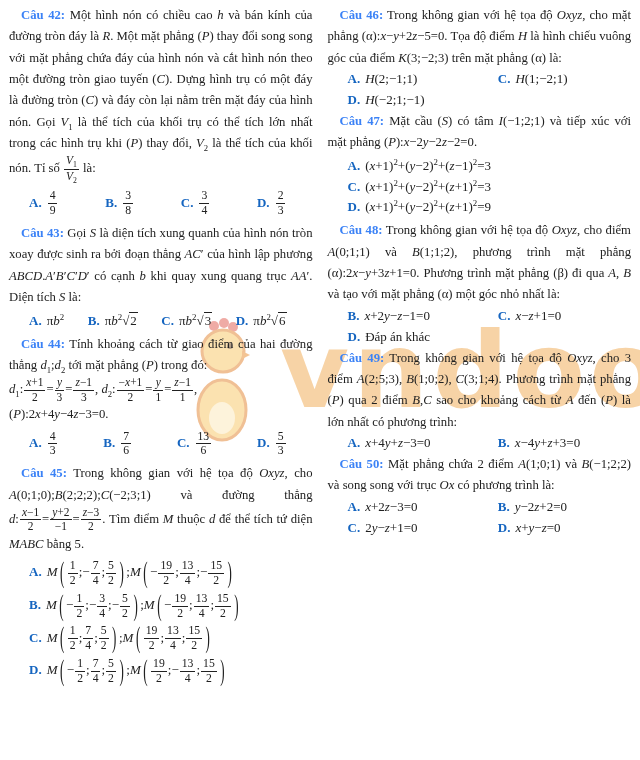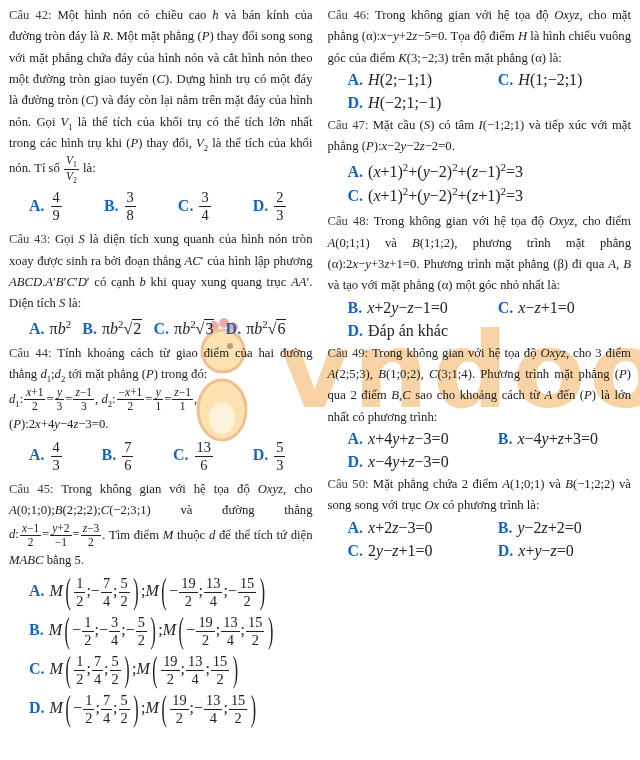--- a/index.html
+++ b/index.html
@@ -24,35 +24,35 @@
   .cols {
     position:relative; z-index:1;
     display:flex; gap:15px; padding:5px 9px 0 9px;
   }
   .col { width:306px; }
 
   .q { margin-bottom:3px; }
   .qp {
     margin:0; font-size:12.7px; line-height:1.68; text-align:justify;
   }
-  .qn { color:#404040; font-weight:normal; }
+  .qn { color:#3b82f6; font-weight:bold;margin-left:12px; }
 
   
   .m { white-space:nowrap; }
   .m i { font-style:italic; }
   .m sub, .m sup { font-size:.68em; line-height:1; }
   .fr { display:inline-block; vertical-align:middle; text-align:center; margin:0 1px; }
   .fr .nu, .fr .de { display:block; font-size:.9em; line-height:1.18; padding:0 2px; }
   .fr .nu { border-bottom:1px solid currentColor; }
   .sq { white-space:nowrap; }
   .sq .rad { border-top:1px solid currentColor; padding:0 1px; }
   .bp { display:inline-block; transform:scaleY(2.25); vertical-align:middle; margin:0 2.5px; }
 
   
-  .ans { margin:2px 0 3px 0; font-size:16px; }
+  .ans { margin:2px 0 3px 0; font-size:13px; }
   .al { color:#1565c0; font-weight:bold; margin-right:5px; }
   .row4 { display:flex; justify-content:space-between; padding:2px 26px 2px 20px; align-items:center; }
   .grid2 { display:grid; grid-template-columns:53% 47%; row-gap:5px; padding-left:20px; }
   .stack .a { display:block; padding:2px 0 2px 20px; line-height:1.25; }
 </style>
 </head>
 <body>
 
 <div class="page">
 
@@ -125,38 +125,38 @@
             <div class="a"><span class="al">C.</span><span class="ac"><span class="m"><i>H</i>(1;−2;1)</span></span></div>
             <div class="a"><span class="al">D.</span><span class="ac"><span class="m"><i>H</i>(−2;1;−1)</span></span></div>
           </div>
       </div>
 
       <div class="q">
         <p class="qp"><span class="qn">Câu 47:</span> <span class="qb">Mặt cầu <span class="m">(<i>S</i>)</span> có tâm <span class="m"><i>I</i>(−1;2;1)</span> và tiếp xúc với mặt phẳng <span class="m">(<i>P</i>):<i>x</i>−2<i>y</i>−2<i>z</i>−2=0</span>.</span></p>
         <div class="ans stack">
             <div class="a"><span class="al">A.</span><span class="ac"><span class="m">(<i>x</i>+1)<sup>2</sup>+(<i>y</i>−2)<sup>2</sup>+(<i>z</i>−1)<sup>2</sup>=3</span></span></div>
             <div class="a"><span class="al">C.</span><span class="ac"><span class="m">(<i>x</i>+1)<sup>2</sup>+(<i>y</i>−2)<sup>2</sup>+(<i>z</i>+1)<sup>2</sup>=3</span></span></div>
+            <div class="a"><span class="al">D.</span><span class="ac"><span class="m">(<i>x</i>+1)<sup>2</sup>+(<i>y</i>−2)<sup>2</sup>+(<i>z</i>+1)<sup>2</sup>=9</span></span></div>
           </div>
       </div>
 
       <div class="q">
         <p class="qp"><span class="qn">Câu 48:</span> <span class="qb">Trong không gian với hệ tọa độ <span class="m"><i>Oxyz</i></span>, cho điểm <span class="m"><i>A</i>(0;1;1)</span> và <span class="m"><i>B</i>(1;1;2)</span>, phương trình mặt phẳng <span class="m">(α):2<i>x</i>−<i>y</i>+3<i>z</i>+1=0</span>. Phương trình mặt phẳng <span class="m">(β)</span> đi qua <span class="m"><i>A</i>, <i>B</i></span> và tạo với mặt phẳng <span class="m">(α)</span> một góc nhỏ nhất là:</span></p>
         <div class="ans grid2">
             <div class="a"><span class="al">B.</span><span class="ac"><span class="m"><i>x</i>+2<i>y</i>−<i>z</i>−1=0</span></span></div>
             <div class="a"><span class="al">C.</span><span class="ac"><span class="m"><i>x</i>−<i>z</i>+1=0</span></span></div>
             <div class="a"><span class="al">D.</span><span class="ac">Đáp án khác</span></div>
           </div>
       </div>
 
       <div class="q">
         <p class="qp"><span class="qn">Câu 49:</span> <span class="qb">Trong không gian với hệ tọa độ <span class="m"><i>Oxyz</i></span>, cho 3 điểm <span class="m"><i>A</i>(2;5;3)</span>, <span class="m"><i>B</i>(1;0;2)</span>, <span class="m"><i>C</i>(3;1;4)</span>. Phương trình mặt phẳng <span class="m">(<i>P</i>)</span> qua 2 điểm <span class="m"><i>B</i>,<i>C</i></span> sao cho khoảng cách từ <span class="m"><i>A</i></span> đến <span class="m">(<i>P</i>)</span> là lớn nhất có phương trình:</span></p>
         <div class="ans grid2">
             <div class="a"><span class="al">A.</span><span class="ac"><span class="m"><i>x</i>+4<i>y</i>+<i>z</i>−3=0</span></span></div>
             <div class="a"><span class="al">B.</span><span class="ac"><span class="m"><i>x</i>−4<i>y</i>+<i>z</i>+3=0</span></span></div>
-            <div class="a"><span class="al">D.</span><span class="ac"><span class="m"><i>x</i>−4<i>y</i>+<i>z</i>−3=0</span></span></div>
           </div>
       </div>
 
       <div class="q">
         <p class="qp"><span class="qn">Câu 50:</span> <span class="qb">Mặt phẳng chứa 2 điểm <span class="m"><i>A</i>(1;0;1)</span> và <span class="m"><i>B</i>(−1;2;2)</span> và song song với trục <span class="m"><i>Ox</i></span> có phương trình là:</span></p>
         <div class="ans grid2">
             <div class="a"><span class="al">A.</span><span class="ac"><span class="m"><i>x</i>+2<i>z</i>−3=0</span></span></div>
             <div class="a"><span class="al">B.</span><span class="ac"><span class="m"><i>y</i>−2<i>z</i>+2=0</span></span></div>
             <div class="a"><span class="al">C.</span><span class="ac"><span class="m">2<i>y</i>−<i>z</i>+1=0</span></span></div>
             <div class="a"><span class="al">D.</span><span class="ac"><span class="m"><i>x</i>+<i>y</i>−<i>z</i>=0</span></span></div>

